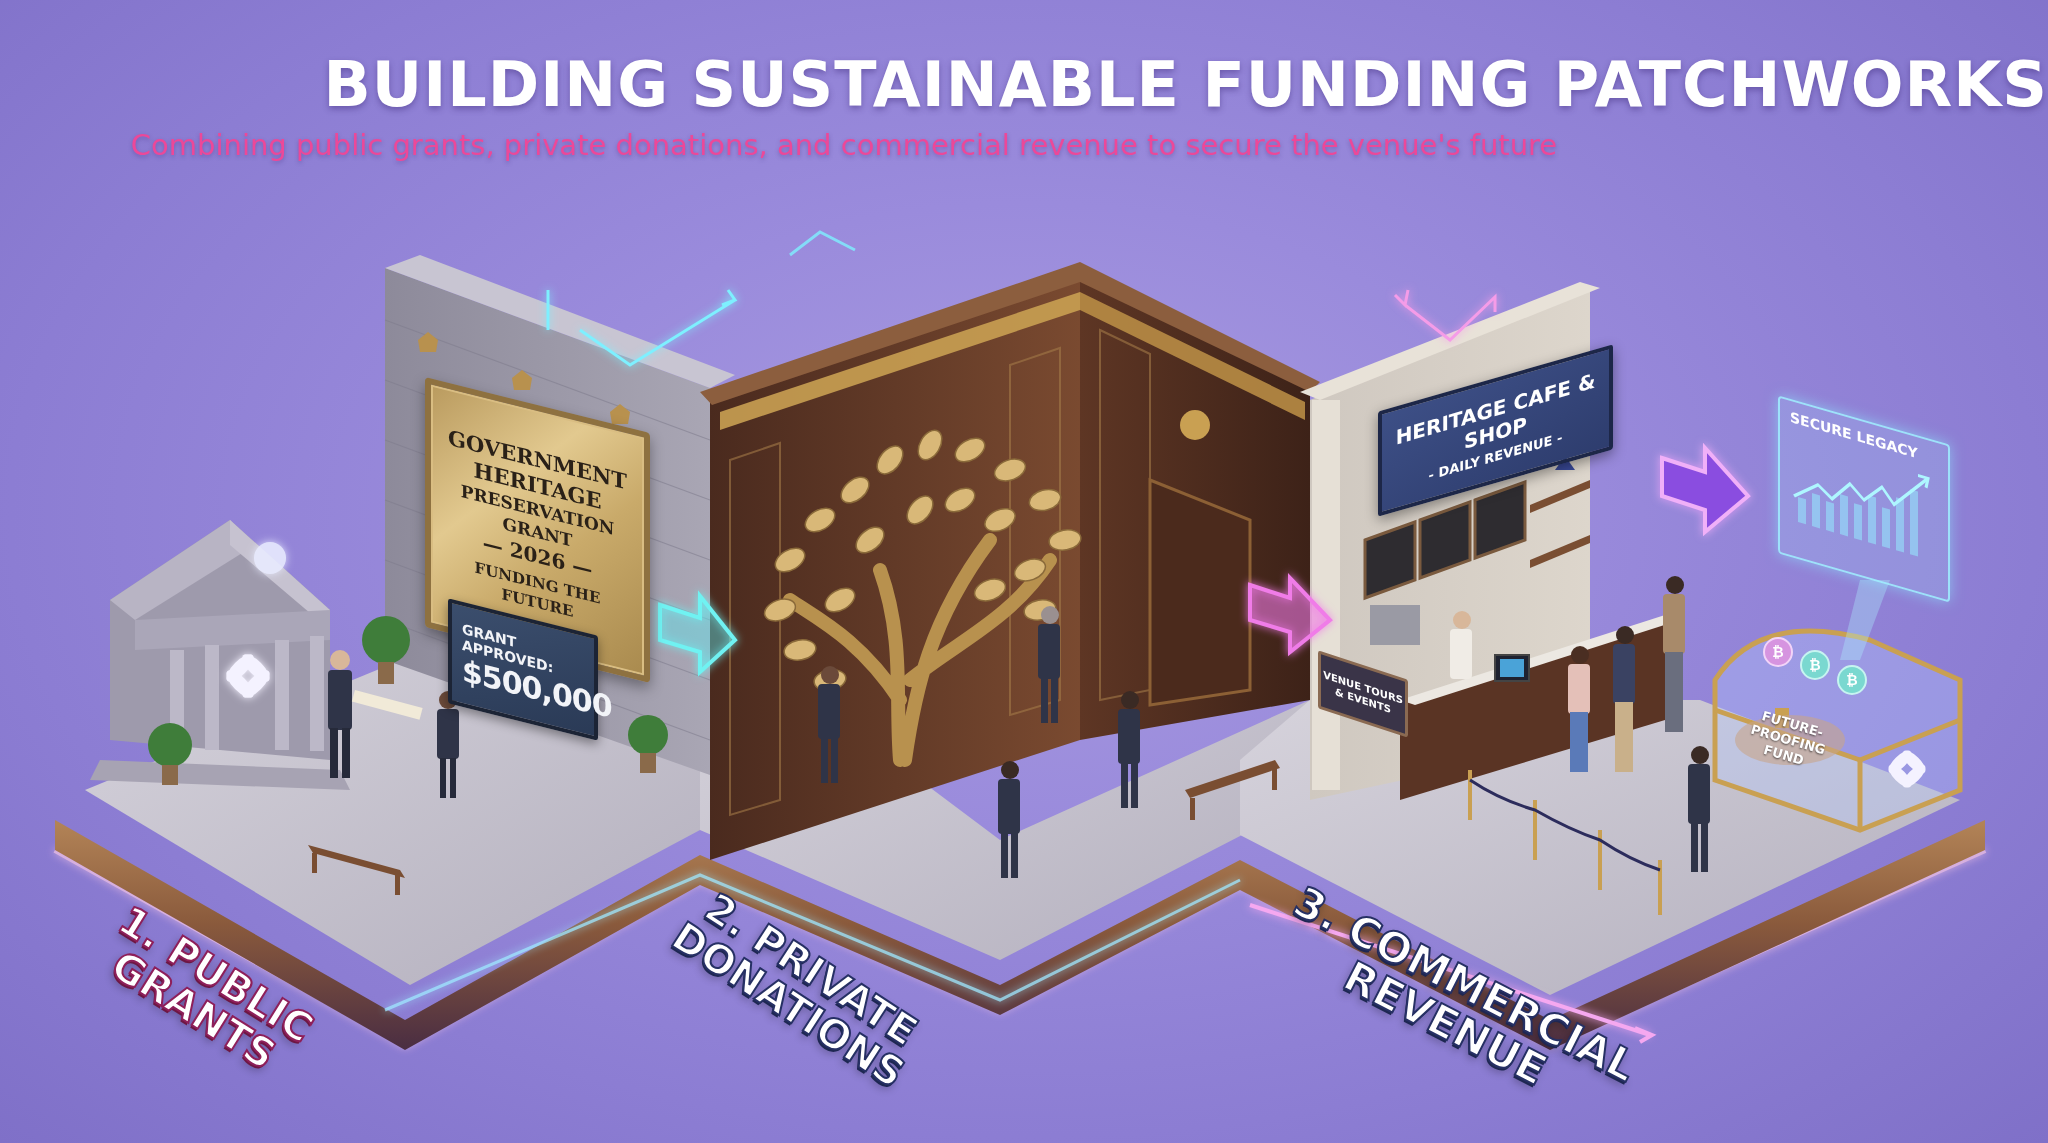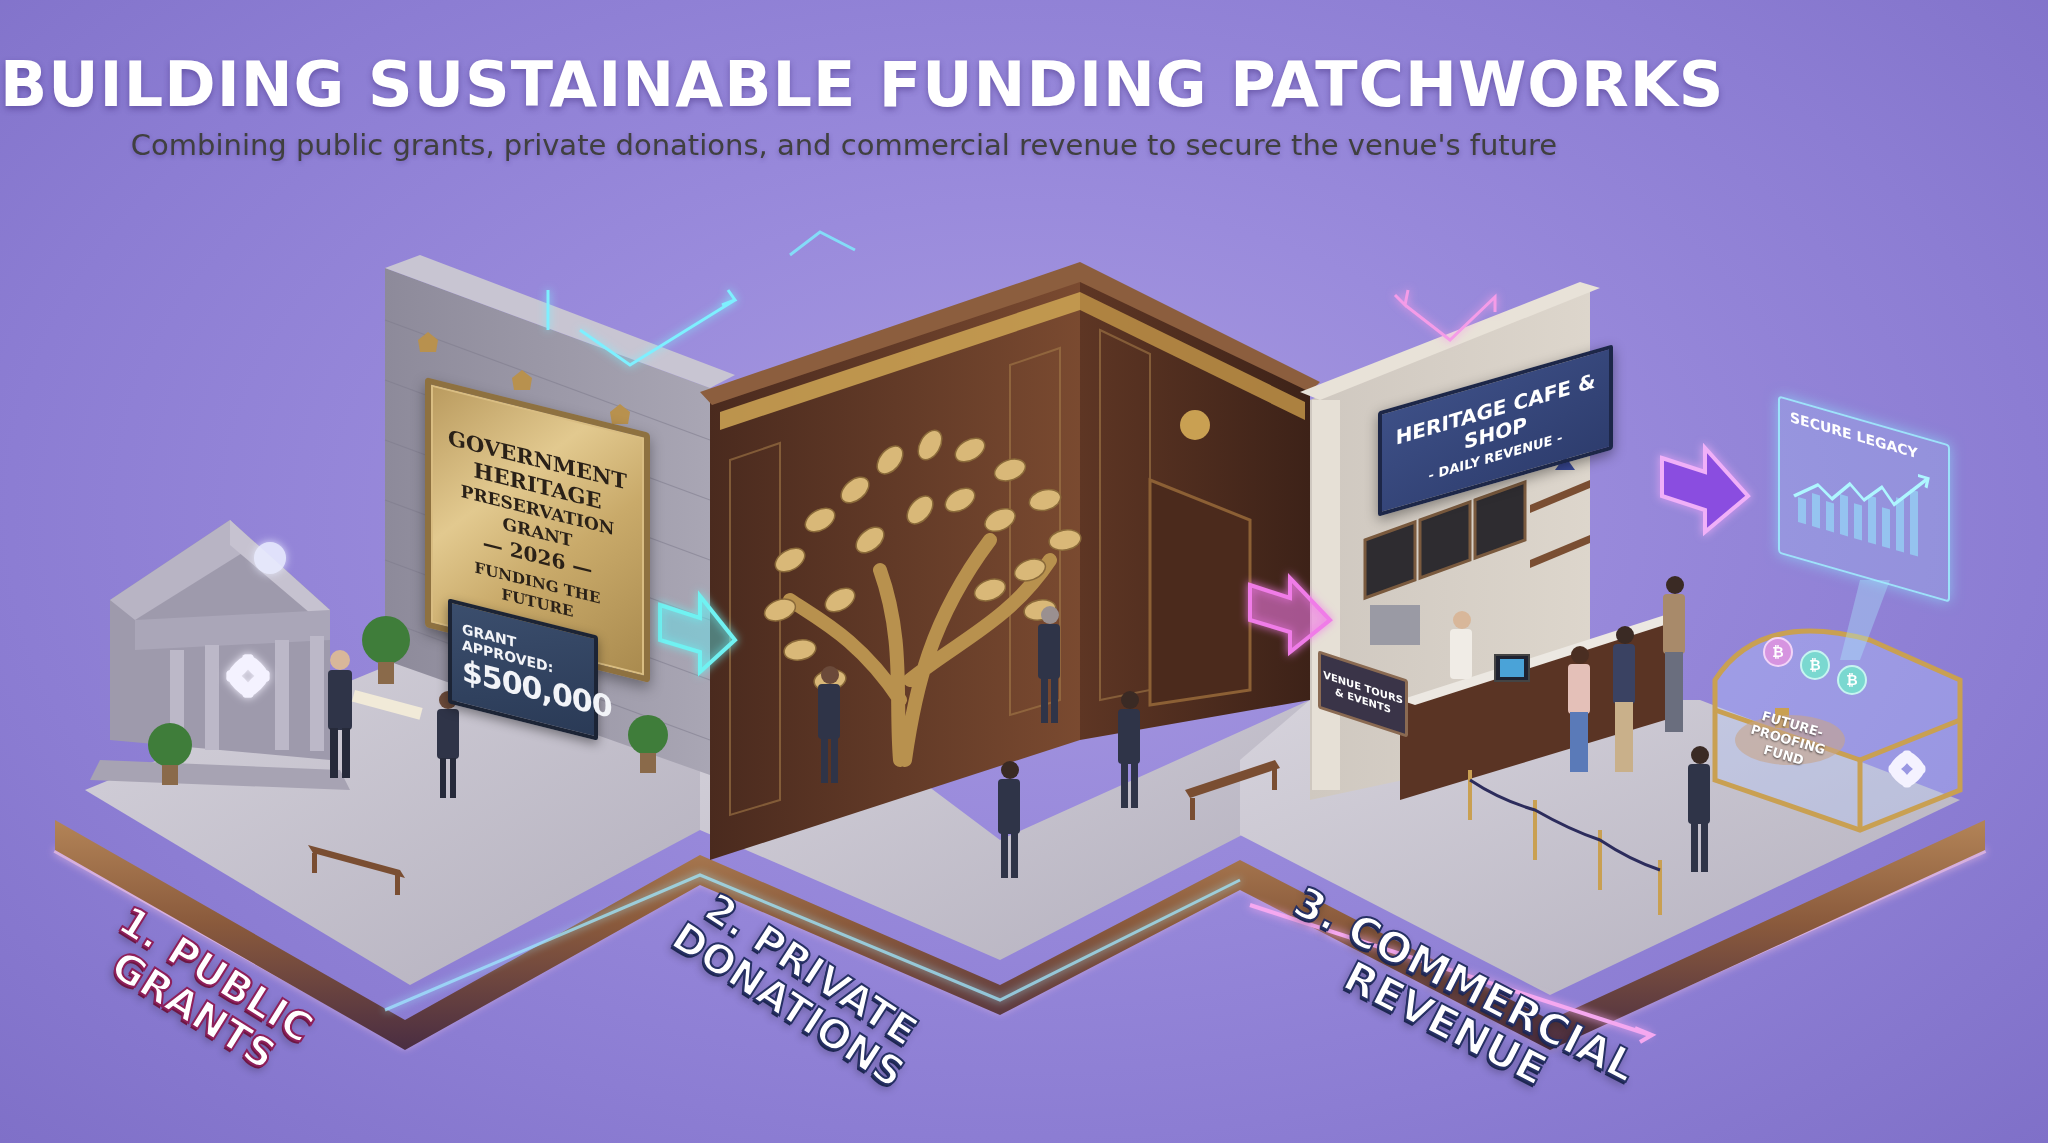--- a/index.html
+++ b/index.html
@@ -6,28 +6,28 @@
   html, body { width: 2048px; height: 1143px; overflow: hidden; }
   body {
     position: relative;
     font-family: "DejaVu Sans", sans-serif;
     background: radial-gradient(ellipse at 50% 45%, #a89be0 0%, #9a8bdc 35%, #8c7dd3 70%, #7f70c8 100%);
   }
   .abs { position: absolute; }
 
   
   .title {
-    left: 0; width: 2048px; top: 48px; text-align: left;
+    left: 0; width: 2048px; top: 48px; text-align: right;
     font-family: "DejaVu Sans", sans-serif; font-weight: bold;
     font-size: 62px; letter-spacing: 1px; color: #ffffff;
     text-shadow: 0 3px 6px rgba(60,40,120,.45);
   }
   .subtitle {
     left: 0; width: 1688px; top: 128px; text-align: center;
-    font-family: "DejaVu Sans", sans-serif; font-size: 29px; color: #404040;
+    font-family: "DejaVu Sans", sans-serif; font-size: 29px; color: #ec4899;
     text-shadow: 0 2px 4px rgba(60,40,120,.35);
   }
 
   
   .platform-svg { left: 0; top: 0; }
 
   
   .plaque {
     left: 425px; top: 405px; width: 225px; height: 250px;
     background: linear-gradient(135deg, #b99a5e 0%, #e2c98f 35%, #c9aa6a 60%, #a98a4e 100%);

